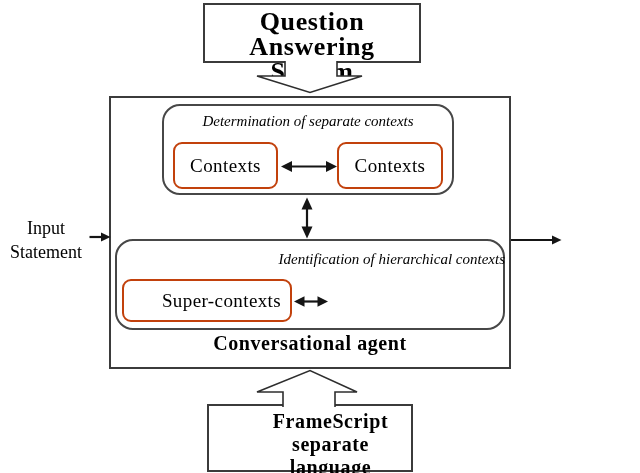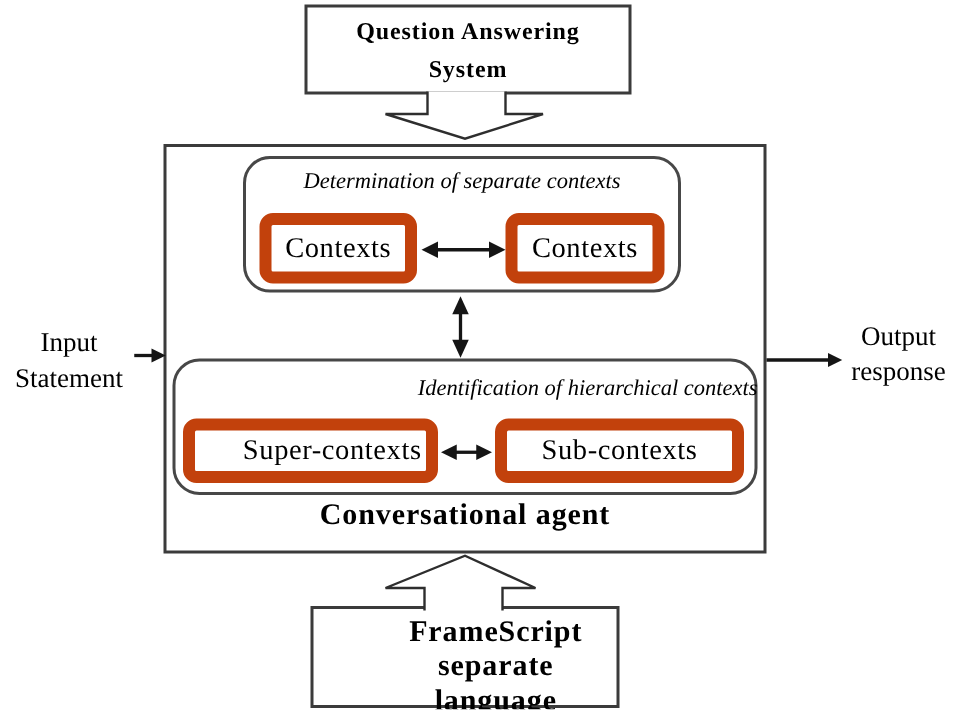--- a/index.html
+++ b/index.html
@@ -4,71 +4,64 @@
 <style>
   html,body{margin:0;padding:0;background:#ffffff;}
   .stage{
     position:relative;width:640px;height:473px;background:#ffffff;
     font-family:"Liberation Serif",serif;color:#000;overflow:hidden;
   }
   .abs{position:absolute;box-sizing:border-box;}
   .box{border:2px solid #3b3b3b;background:#ffffff;}
   .group{border:2px solid #474747;border-radius:18px;background:#ffffff;}
   .cell{
-    border:8px solid #c2410c;border-radius:9px;background:#ffffff;
+    border:2px solid #c2410c;border-radius:9px;background:#ffffff;
     display:flex;align-items:center;justify-content:center;
     font-size:19px;letter-spacing:.4px;
   }
   .bold{font-weight:bold;letter-spacing:.6px;}
   .center{text-align:center;}
   .italic{font-style:italic;font-size:15px;line-height:17px;}
   .overlay{position:absolute;left:0;top:0;z-index:9;pointer-events:none;}
   .line18{font-size:18px;line-height:24px;}
 </style>
 </head>
 <body>
 
 <div class="stage">
 
-  <div class="abs box center bold" style="left:203px;top:3px;width:218px;height:60px;font-size:16px;line-height:25px;padding-top:4px;">
+  <div class="abs box center bold" style="left:203px;top:3px;width:218px;height:60px;font-size:26px;line-height:25px;padding-top:4px;">
     <div>Question Answering</div>
     <div>System</div>
   </div>
 
   <div class="abs box" style="left:109px;top:96px;width:402px;height:273px;"></div>
 
   <div class="abs group" style="left:162px;top:104px;width:292px;height:91px;"></div>
   <div class="abs center italic" style="left:162px;top:113px;width:292px;">Determination of separate contexts</div>
   <div class="abs cell" style="left:173px;top:142px;width:105px;height:47px;">
     <span>Contexts</span>
   </div>
   <div class="abs cell" style="left:337px;top:142px;width:106px;height:47px;">
     <span>Contexts</span>
   </div>
 
   <div class="abs group" style="left:115px;top:239px;width:390px;height:91px;"></div>
   <div class="abs center italic" style="left:115px;top:251px;width:390px;text-align:right;">Identification of hierarchical contexts</div>
   <div class="abs cell" style="left:122px;top:279px;width:170px;height:43px;padding-left:29px;">
     <span>Super-contexts</span>
   </div>
-  <div class="abs cell" style="left:330px;top:279px;width:166px;height:43px;">
-    <span>Sub-contexts</span>
-  </div>
 
   <div class="abs center bold" style="left:109px;top:333px;width:402px;font-size:20px;line-height:20px;">Conversational agent</div>
 
   <div class="abs center line18" style="left:0px;top:216px;width:92px;">
     <div>Input</div>
     <div>Statement</div>
   </div>
 
-  <div class="abs center line18" style="left:558px;top:213px;width:82px;line-height:23px;">
-    <div>Output</div>
-    <div>response</div>
-  </div>
 
   <div class="abs box center bold" style="left:207px;top:404px;width:206px;height:68px;font-size:20px;line-height:23px;padding-top:4px;padding-left:41px;">
     <div>FrameScript</div>
     <div>separate language</div>
   </div>
 
   <svg class="overlay" width="640" height="473" viewBox="0 0 640 473">
 
     <path d="M285 61 L285 76 L257 76 L310 92.5 L362 76 L337 76 L337 61" fill="#ffffff" stroke="#2e2e2e" stroke-width="1.6"></path>
 

